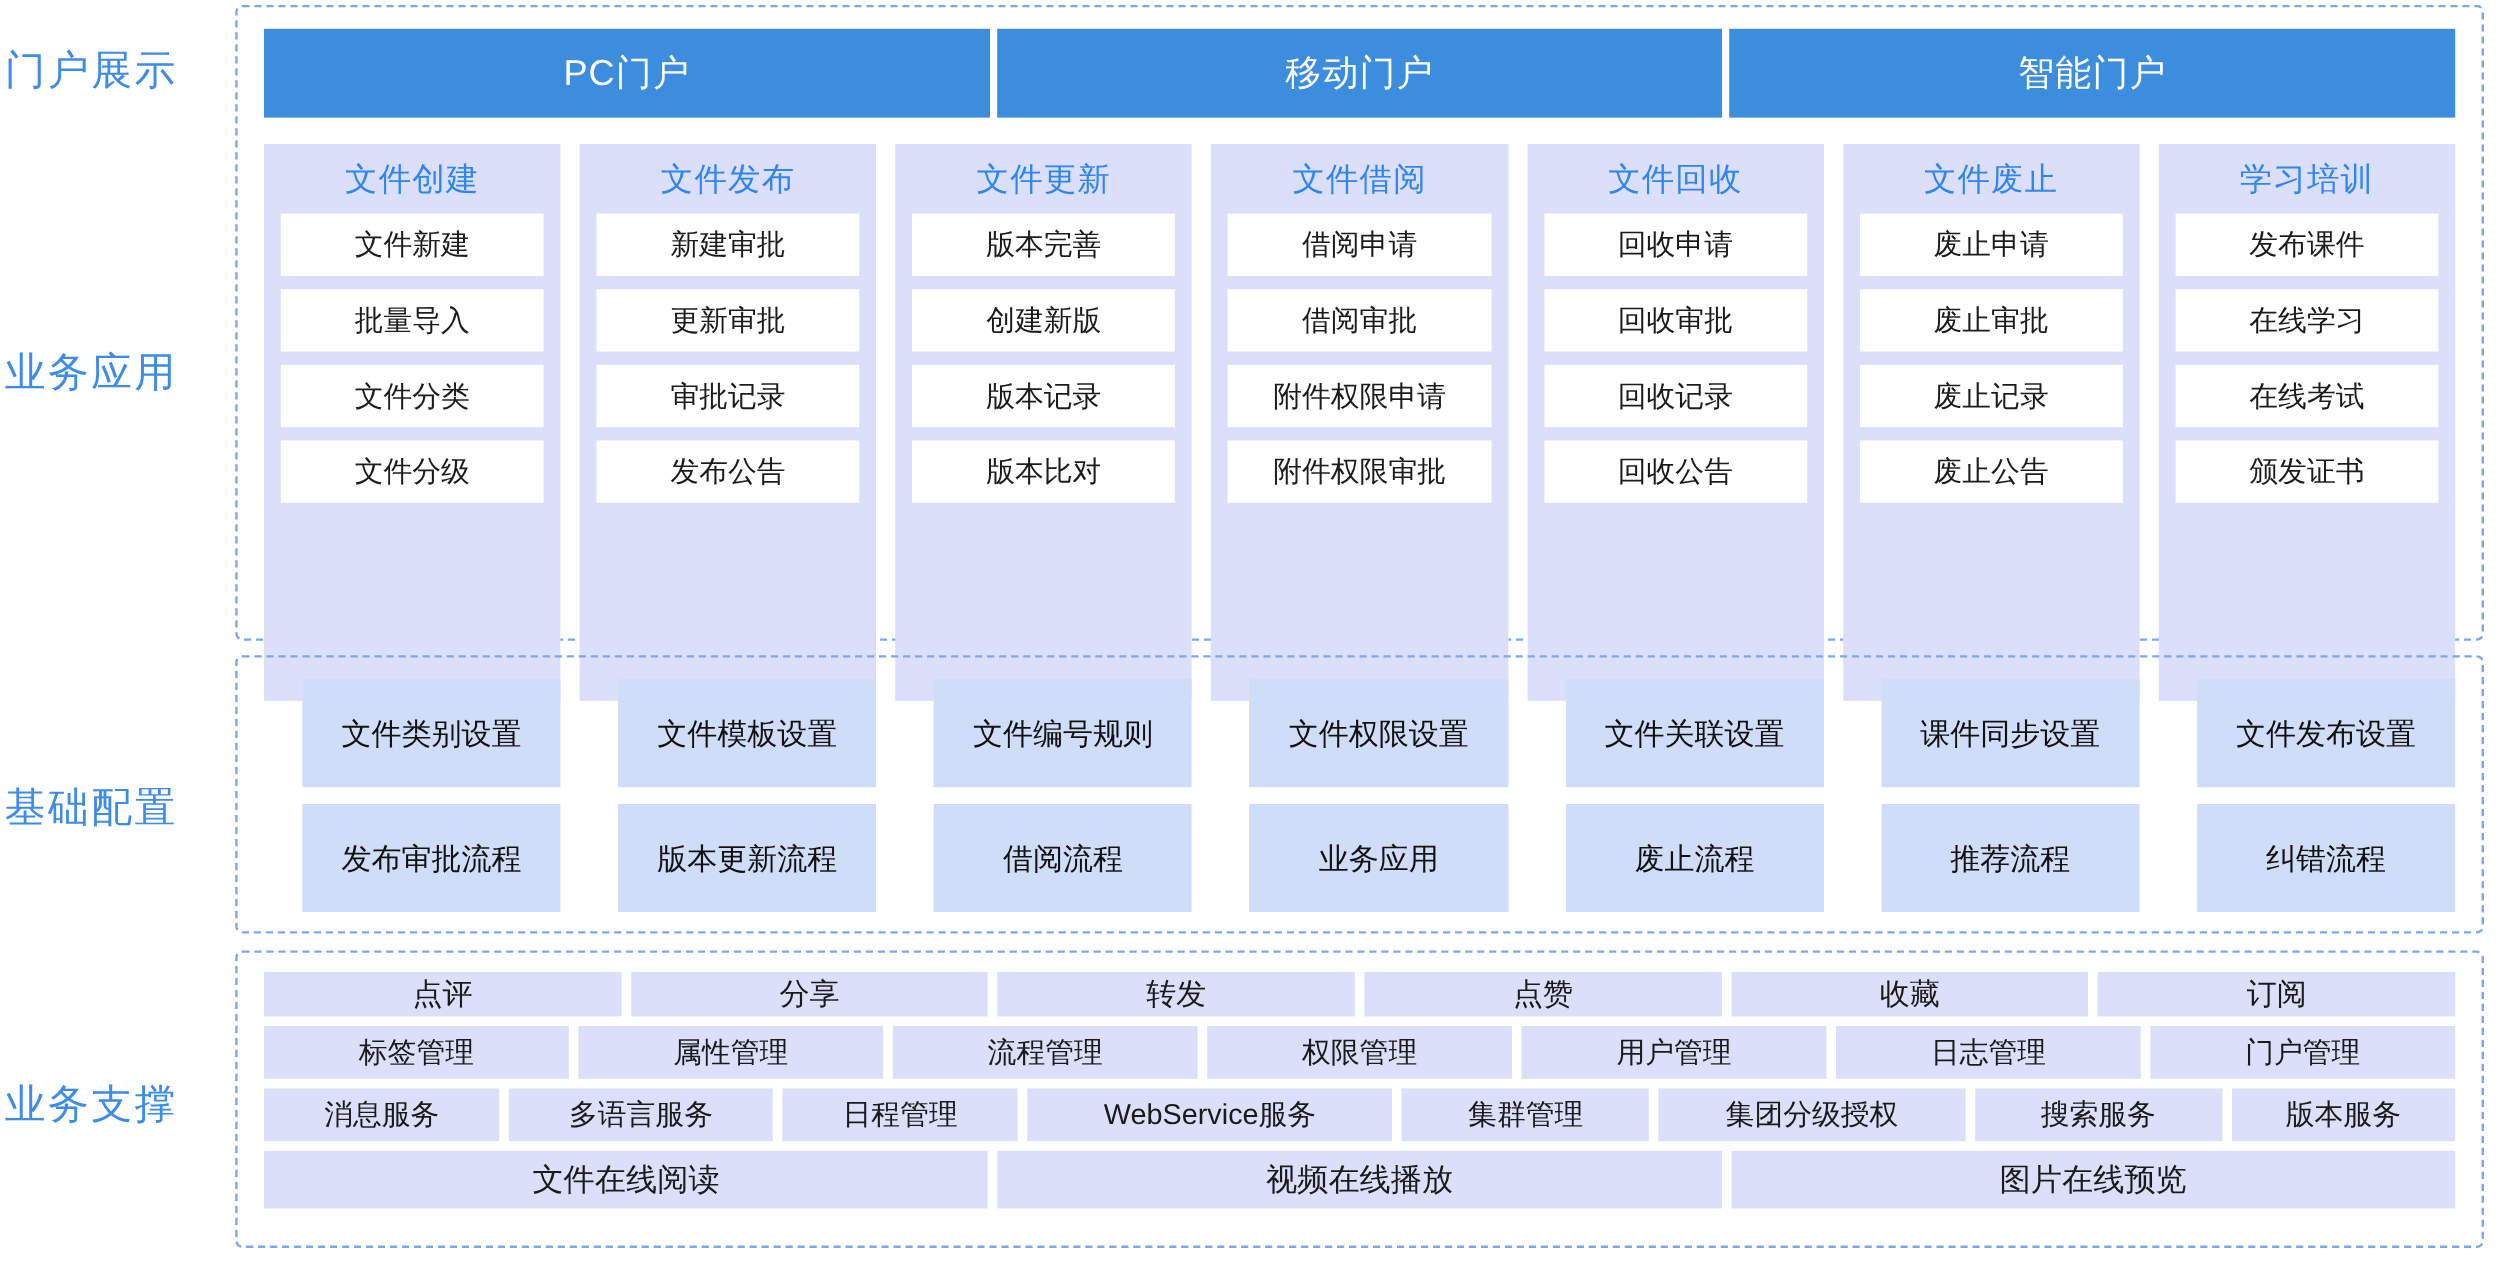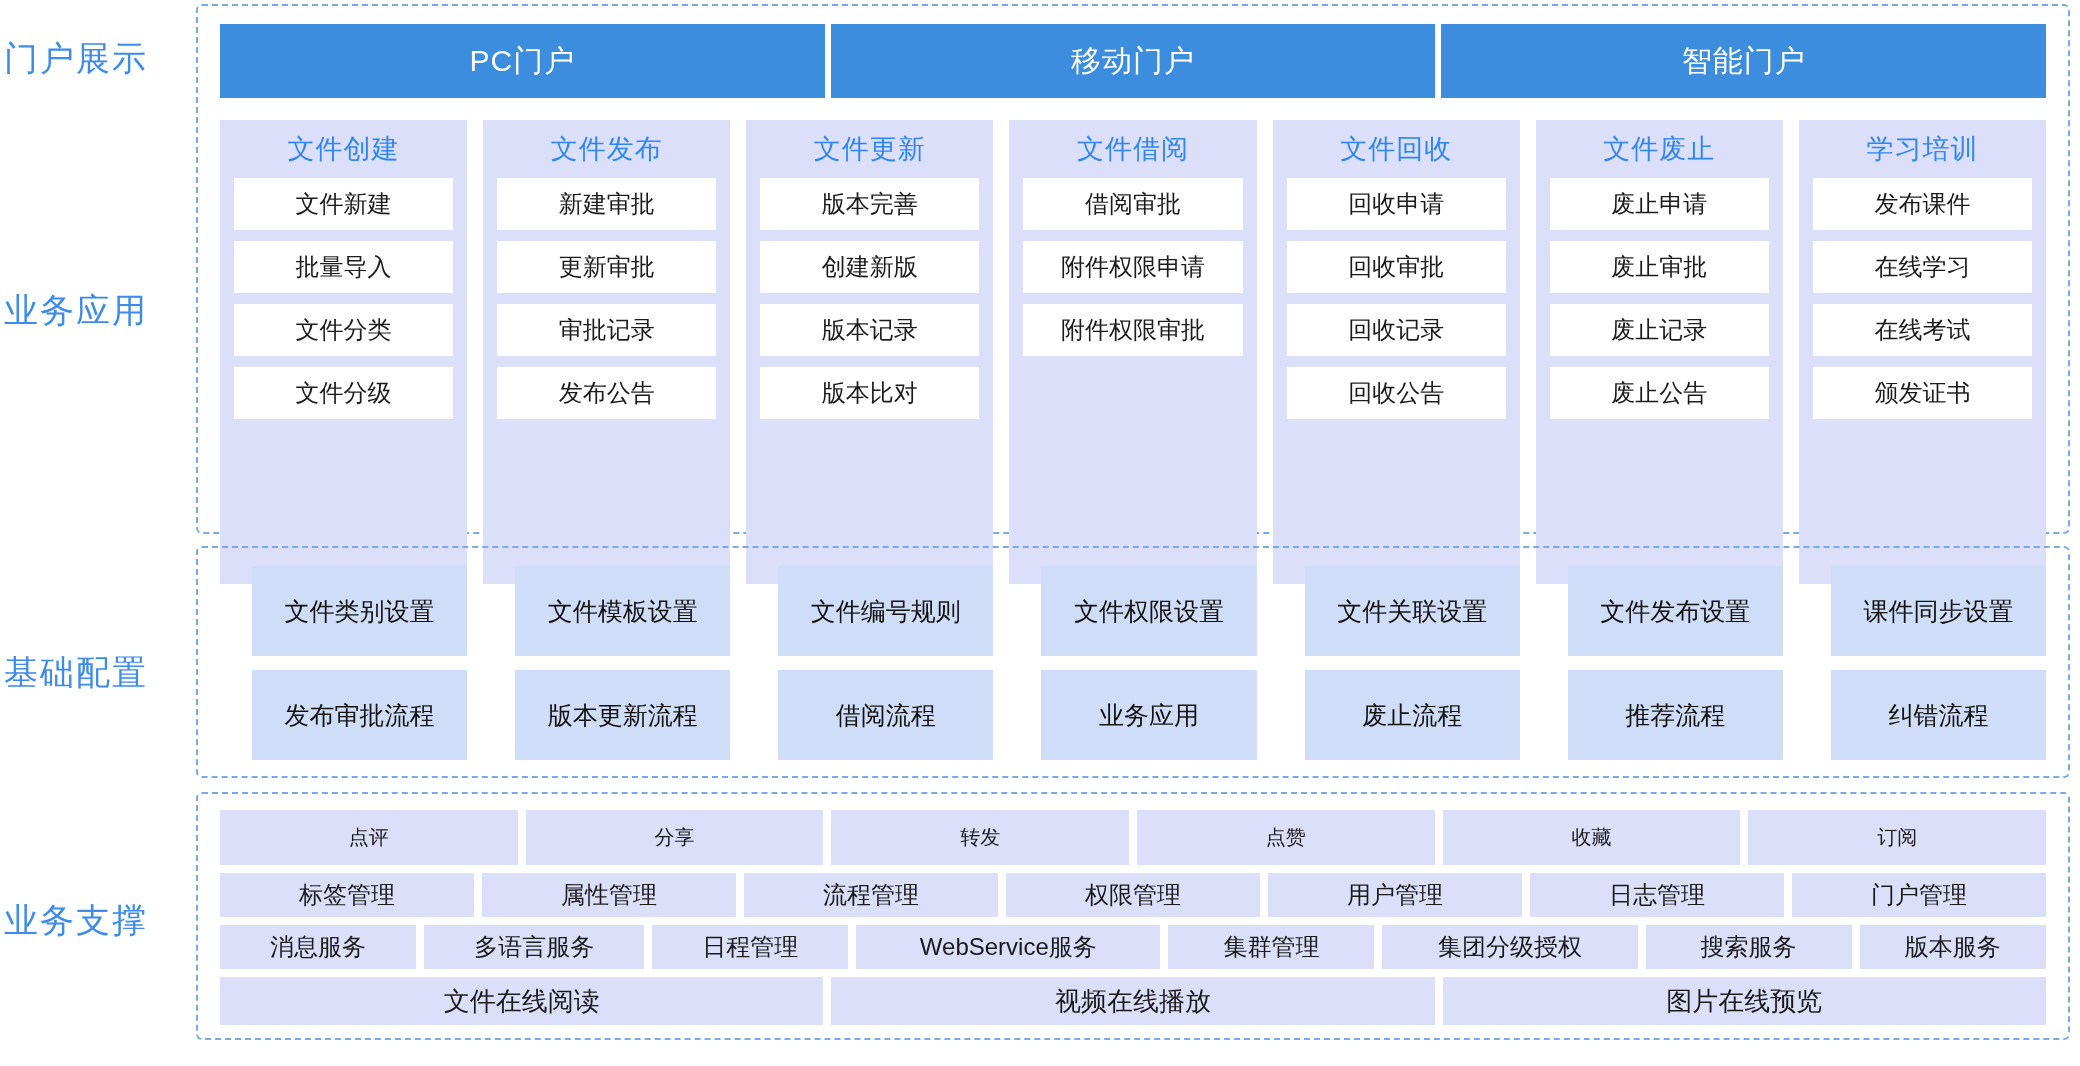--- a/index.html
+++ b/index.html
@@ -148,21 +148,21 @@
   }
   .sup-row:last-child{margin-bottom:0;}
   .sup-cell{
     background:#dcdffa;
     color:#1a1a1a;
     display:flex;
     align-items:center;
     justify-content:center;
     white-space:nowrap;
   }
-  .sup-row.r1 .sup-cell{height:55px;font-size:20px;flex:1 1 0;}
+  .sup-row.r1 .sup-cell{height:37px;font-size:25px;flex:1 1 0;}
   .sup-row.r2 .sup-cell{height:44px;font-size:24px;flex:1 1 0;}
   .sup-row.r3 .sup-cell{height:44px;font-size:24px;}
   .sup-row.r4 .sup-cell{height:48px;font-size:26px;flex:1 1 0;}
 </style>
 </head>
 <body>
 
 <div class="page">
 
   <div class="rail">
@@ -203,20 +203,21 @@
         <div class="app-col">
           <div class="app-col-title">文件更新</div>
           <div class="app-item">版本完善</div>
           <div class="app-item">创建新版</div>
           <div class="app-item">版本记录</div>
           <div class="app-item">版本比对</div>
         </div>
 
         <div class="app-col">
           <div class="app-col-title">文件借阅</div>
+          <div class="app-item">借阅申请</div>
           <div class="app-item">借阅审批</div>
           <div class="app-item">附件权限申请</div>
           <div class="app-item">附件权限审批</div>
         </div>
 
         <div class="app-col">
           <div class="app-col-title">文件回收</div>
           <div class="app-item">回收申请</div>
           <div class="app-item">回收审批</div>
           <div class="app-item">回收记录</div>
@@ -242,22 +243,22 @@
       </div>
     </div>
 
     <div class="band mid">
       <div class="cfg-row">
         <div class="cfg-cell">文件类别设置</div>
         <div class="cfg-cell">文件模板设置</div>
         <div class="cfg-cell">文件编号规则</div>
         <div class="cfg-cell">文件权限设置</div>
         <div class="cfg-cell">文件关联设置</div>
+        <div class="cfg-cell">课件同步设置</div>
         <div class="cfg-cell">文件发布设置</div>
-        <div class="cfg-cell">课件同步设置</div>
       </div>
       <div class="cfg-row">
         <div class="cfg-cell">发布审批流程</div>
         <div class="cfg-cell">版本更新流程</div>
         <div class="cfg-cell">借阅流程</div>
         <div class="cfg-cell">业务应用</div>
         <div class="cfg-cell">废止流程</div>
         <div class="cfg-cell">推荐流程</div>
         <div class="cfg-cell">纠错流程</div>
       </div>

